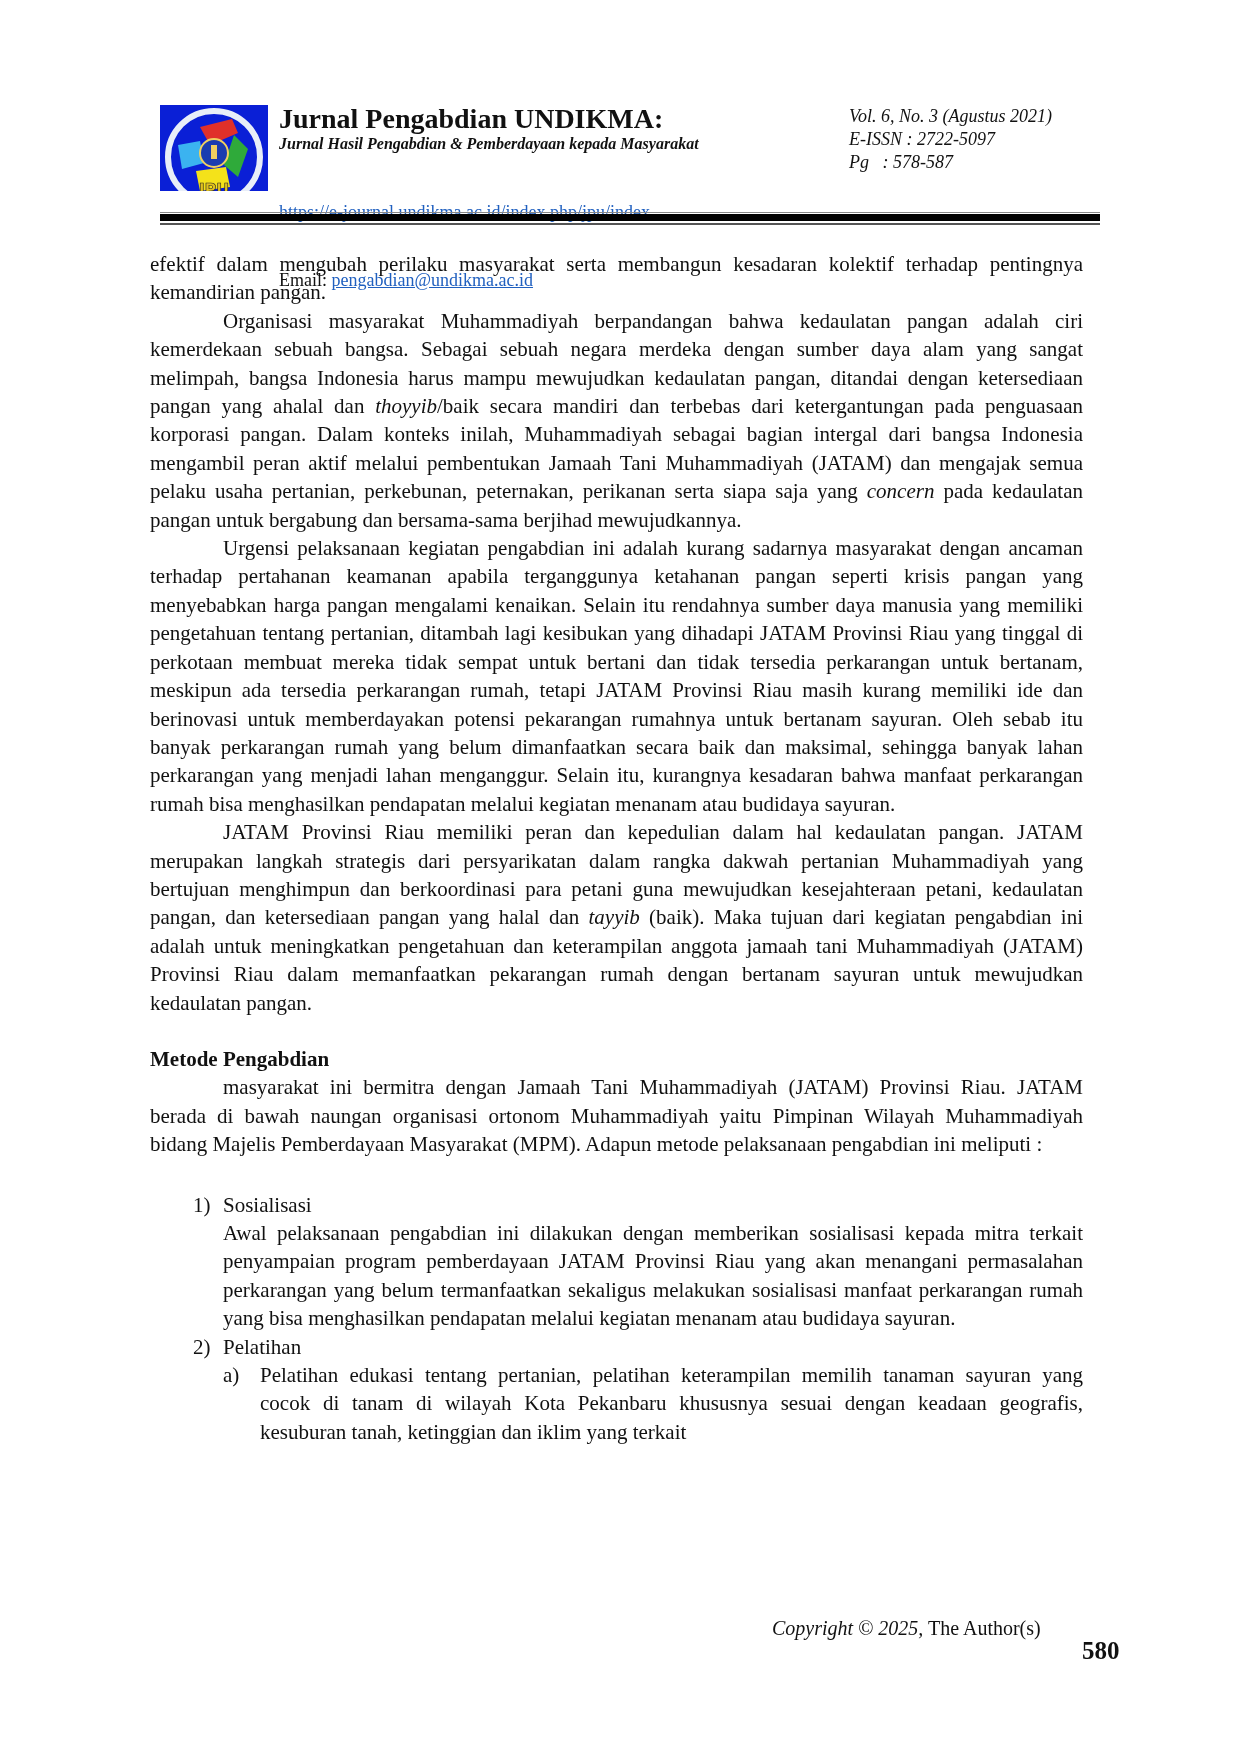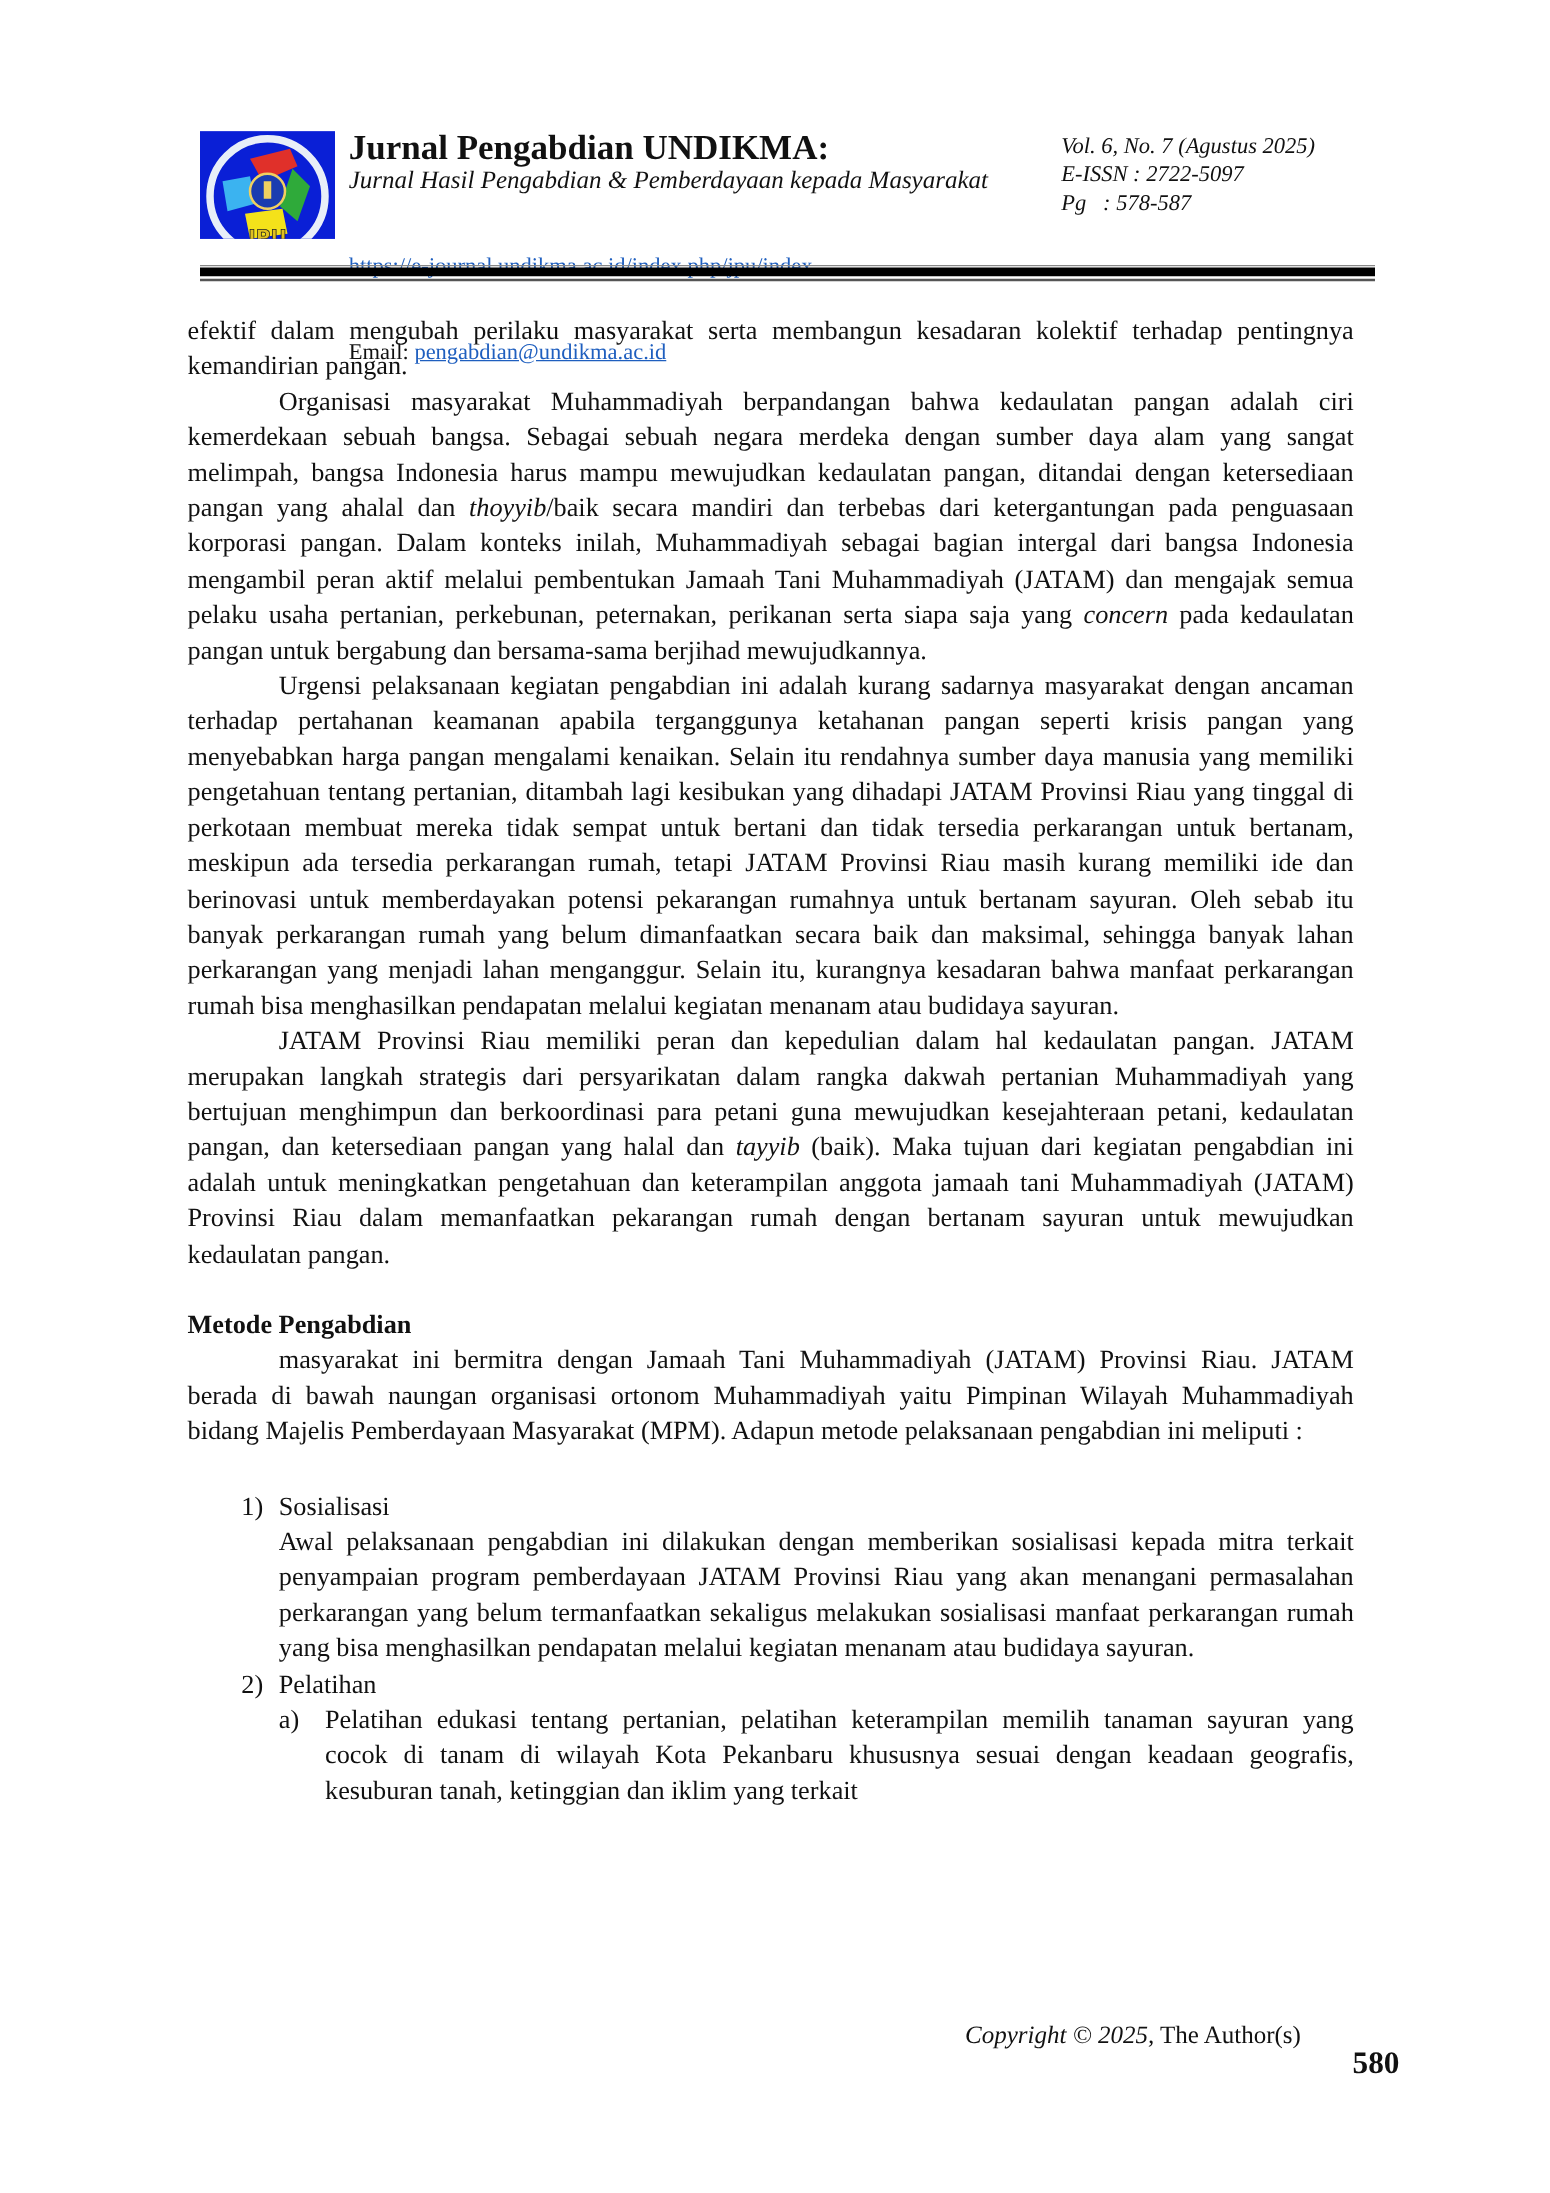--- a/index.html
+++ b/index.html
@@ -5,21 +5,21 @@
   html, body { margin: 0; padding: 0; background: #ffffff; }
   body { width: 1240px; height: 1754px; position: relative; overflow: hidden;
          font-family: "Liberation Serif", "DejaVu Serif", serif; color: #111; }
 
   
   .header { position: absolute; left: 160px; top: 105px; width: 940px; height: 108px; }
   .logo { position: absolute; left: 0; top: 0; width: 108px; height: 86px; background: #0a1fd6; overflow: hidden; }
   .logo svg { width: 108px; height: 104px; display: block; }
   .journal-info { position: absolute; left: 119px; top: 1px; line-height: 23px; }
   .journal-title { font-weight: bold; font-size: 28px; line-height: 26px; }
-  .journal-subtitle { font-weight: normal; font-style: italic; font-size: 20px; line-height: 24px; }
+  .journal-subtitle { font-weight: bold; font-style: italic; font-size: 16px; line-height: 24px; }
   .journal-link { color: #1f5fbf; text-decoration: underline; font-size: 18px; line-height: 22px; display: inline-block; margin-top: 45px; }
   .journal-email-row { font-size: 18px; line-height: 22px; }
   .vol-info { position: absolute; left: 689px; top: 0px; font-style: italic; font-size: 18px; line-height: 23px; }
   .rule-thick { position: absolute; left: 0; top: 109px; width: 940px; height: 7px; background: #000; }
   .rule-thin { position: absolute; left: 0; top: 118px; width: 940px; height: 2px; background: #555; }
   .rule-top { position: absolute; left: 0; top: 107px; width: 940px; height: 1px; background: #888; }
 
   
   .content { position: absolute; left: 150px; top: 250px; width: 933px; font-size: 21px; line-height: 28.4px; }
   .content p { margin: 0; text-align: justify; }
@@ -56,21 +56,21 @@
   </div>
   <div class="journal-info">
     <div class="journal-title">Jurnal Pengabdian UNDIKMA:</div>
     <div class="journal-subtitle">Jurnal  Hasil Pengabdian &amp; Pemberdayaan kepada Masyarakat</div>
     <div><a class="journal-link">https://e-journal.undikma.ac.id/index.php/jpu/index</a></div>
     <div class="journal-email-row">
       <span>Email: </span><a class="journal-link">pengabdian@undikma.ac.id</a>
     </div>
   </div>
   <div class="vol-info">
-    <div>Vol. 6, No. 7 (Agustus 2025)</div>
+    <div>Vol. 6, No. 3 (Agustus 2021)</div>
     <div>E-ISSN : 2722-5097</div>
     <div style="white-space:pre;">Pg   : 578-587</div>
   </div>
   <div class="rule-top"></div>
   <div class="rule-thick"></div>
   <div class="rule-thin"></div>
 </div>
 
 <div class="content">
   <p><span>efektif dalam mengubah perilaku masyarakat serta membangun kesadaran kolektif terhadap pentingnya kemandirian pangan.</span></p>

